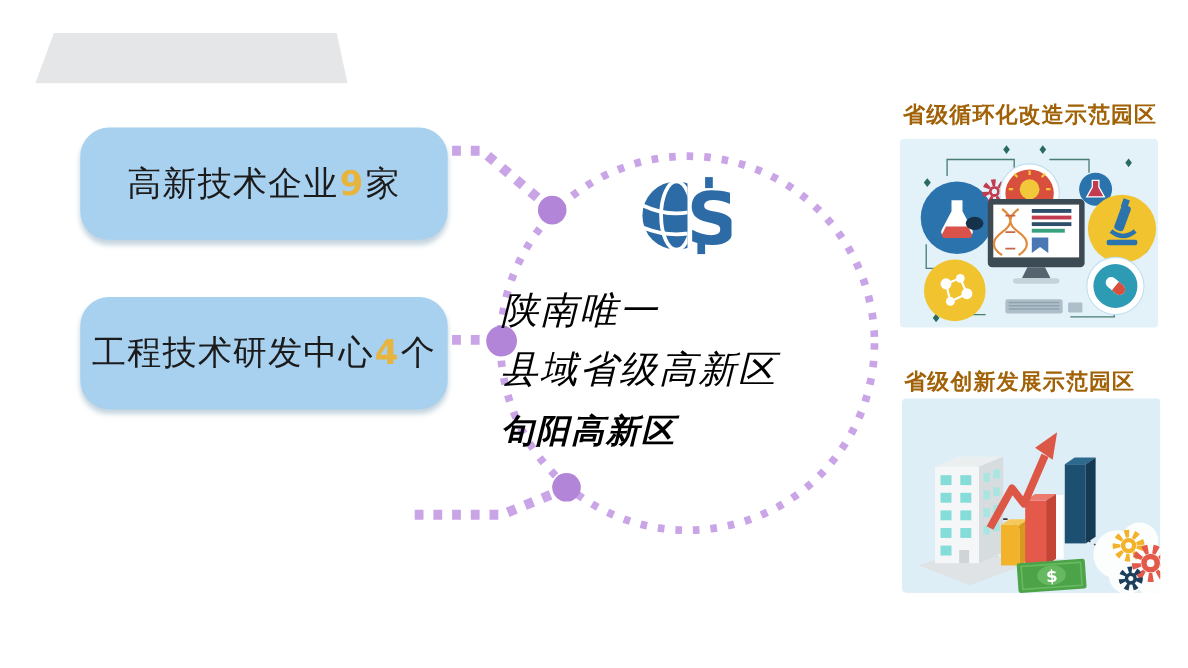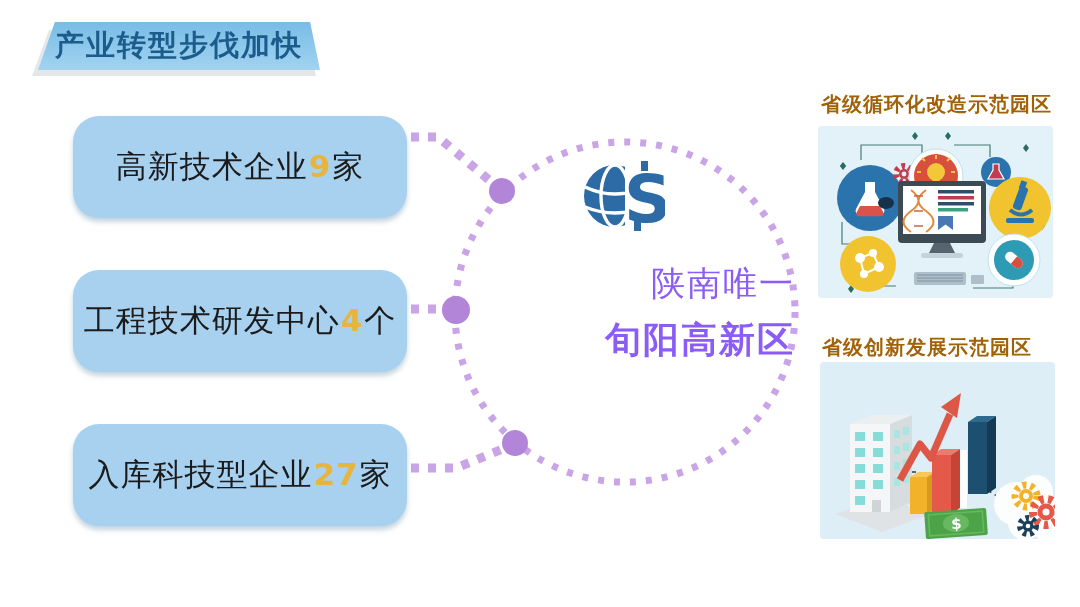--- a/index.html
+++ b/index.html
@@ -18,23 +18,23 @@
   
   .stat-box{position:absolute;left:43px;width:334px;height:102px;background:#a8d1f0;border-radius:26px;
             display:flex;align-items:center;justify-content:center;
             box-shadow:0 4px 5px rgba(125,160,185,.45);margin-left:30px;}
   .stat-box .txt{font-size:31px;color:#1b1b1b;letter-spacing:1px;white-space:nowrap;}
   .stat-box .num{color:#e7b43d;font-weight:bold;padding:0 1px;}
   #box1{top:116px}#box2{top:270px}#box3{top:424px}
 
   
   .logo{position:absolute;left:577px;top:155px;width:88px;height:82px;}
-  .center-text{position:absolute;left:455px;top:257px;width:340px;text-align:right;color:#8b5cf6;}
+  .center-text{position:absolute;left:455px;top:257px;width:340px;text-align:left;color:#000000;font-style:italic;}
   .center-text .l12{font-size:34px;line-height:53px;letter-spacing:2px;}
-  .center-text .l3{font-size:36px;line-height:60px;font-weight:bold;letter-spacing:2px;}
+  .center-text .l3{font-size:30px;line-height:60px;font-weight:bold;letter-spacing:2px;}
 
   
   .cap{position:absolute;width:240px;font-size:20px;font-weight:bold;color:#a16207;letter-spacing:1px;white-space:nowrap;}
   #cap1{left:821px;top:91px;}
   #cap2{left:822px;top:334px;}
   .panel{position:absolute;border-radius:4px;overflow:hidden;}
   #panel1{left:818px;top:126px;width:235px;height:172px;}
   #panel2{left:820px;top:362px;width:235px;height:177px;}
   .panel svg{display:block;}
 
@@ -49,32 +49,26 @@
     <circle cx="625" cy="312" r="170" fill="none" stroke="#c9a4e6" stroke-width="7" stroke-dasharray="6 10"></circle>
     <path d="M377 137 H438 L502 191" fill="none" stroke="#c9a4e6" stroke-width="9" stroke-dasharray="8 9"></path>
     <path d="M377 309 H450" fill="none" stroke="#c9a4e6" stroke-width="9" stroke-dasharray="8 9"></path>
     <path d="M377 468 H456 L515 444" fill="none" stroke="#c9a4e6" stroke-width="9" stroke-dasharray="8 9"></path>
     <circle cx="502" cy="191" r="13" fill="#b285d8"></circle>
     <circle cx="456" cy="310" r="14" fill="#b285d8"></circle>
     <circle cx="515" cy="443" r="13" fill="#b285d8"></circle>
   </svg>
 
   <div class="banner-shadow"></div>
-  <div class="banner">
-    <span>产业转型步伐加快</span>
-  </div>
 
   <div class="stat-box" id="box1">
     <span class="txt"><span>高新技术企业</span><span class="num">9</span><span>家</span></span>
   </div>
   <div class="stat-box" id="box2">
     <span class="txt"><span>工程技术研发中心</span><span class="num">4</span><span>个</span></span>
-  </div>
-  <div class="stat-box" id="box3">
-    <span class="txt"><span>入库科技型企业</span><span class="num">27</span><span>家</span></span>
   </div>
 
   <svg class="logo" viewBox="0 0 88 82">
     <defs>
         <clipPath id="gclip">
           <rect x="0" y="0" width="48" height="82"></rect>
         </clipPath>
       </defs>
     <g clip-path="url(#gclip)">
       <circle cx="38" cy="41" r="31" fill="#2d6ba6"></circle>
@@ -82,20 +76,21 @@
       <path d="M8 32 Q38 46 68 32" fill="none" stroke="#ffffff" stroke-width="3.4"></path>
       <path d="M8 52 Q38 64 68 52" fill="none" stroke="#ffffff" stroke-width="3.4"></path>
     </g>
     <text x="47" y="67" font-size="66" font-weight="bold" fill="#2d6ba6" font-family="DejaVu Sans, Liberation Sans, sans-serif">S</text>
     <rect x="64" y="6" width="7" height="10" fill="#2d6ba6"></rect>
     <rect x="57" y="66" width="7" height="10" fill="#2d6ba6"></rect>
   </svg>
 
   <div class="center-text">
     <div class="l12">陕南唯一</div>
+    <div class="l12">县域省级高新区</div>
     <div class="l3">旬阳高新区</div>
   </div>
 
   <div class="cap" id="cap1">省级循环化改造示范园区</div>
   <div class="cap" id="cap2">省级创新发展示范园区</div>
 
   <div class="panel" id="panel1">
     <svg width="235" height="172" viewBox="0 0 235 172">
       <rect x="0" y="0" width="235" height="172" fill="#e3f1f9"></rect>
       <g fill="none" stroke="#477e72" stroke-width="1.2">

